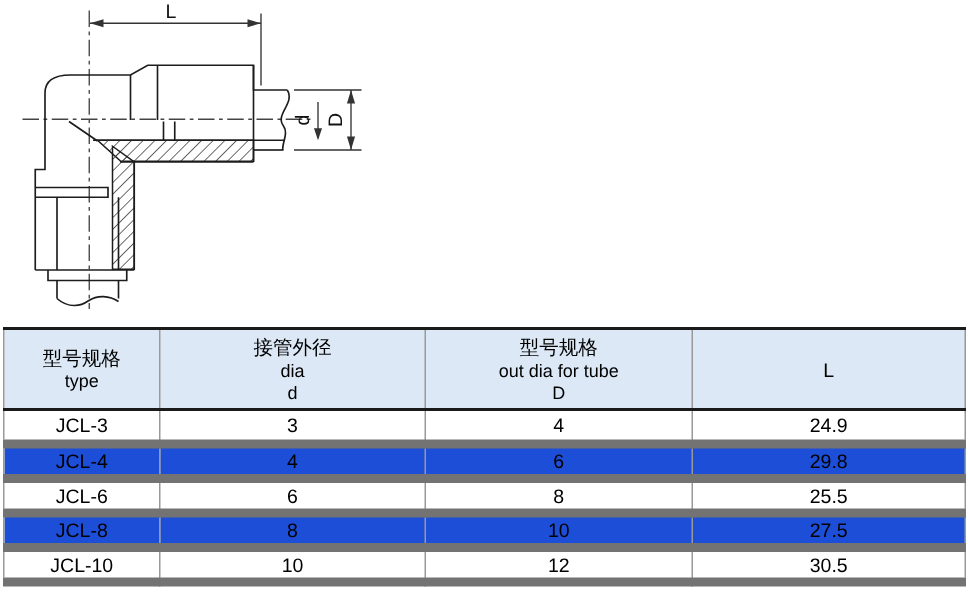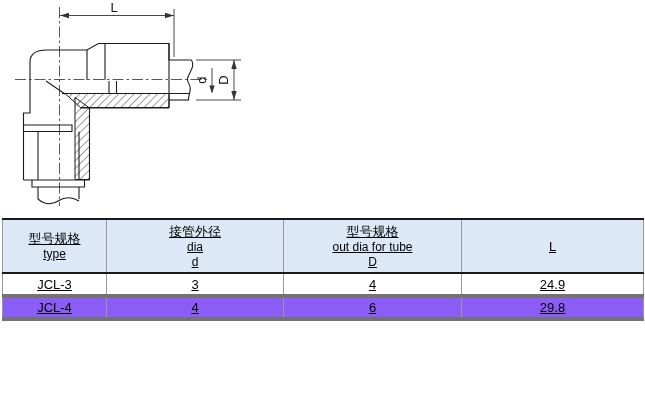--- a/index.html
+++ b/index.html
@@ -9,25 +9,25 @@
   }
   .drawing { position:absolute; left:2px; top:0; }
 
   .spec-table { position:absolute; left:2px; top:218px; }
   table { border-collapse:collapse; table-layout:fixed; width:641px; }
   col.c1 { width:104px; } col.c2 { width:177px; }
   col.c3 { width:178px; } col.c4 { width:182px; }
   th, td {
     border-left:1px solid #999999; border-right:1px solid #999999;
     text-align:center; vertical-align:middle; padding:0;
-    color:#000; font-weight:normal;text-decoration:underline;
+    color:#000; font-weight:normal;
   }
   thead tr { background:#dce8f5; height:54px; border-top:2px solid #1a1a1a; border-bottom:2px solid #1a1a1a; }
-  tbody tr { height:23px; font-size:13px; border-bottom:4px solid #737373; }
-  tbody tr.alt { background:#8b5cf6;margin-left:28px; }
+  tbody tr { height:23px; font-size:13px; border-bottom:6px solid #737373; }
+  tbody tr.alt { background:#1d4ed8;margin-left:28px; }
   .hzh { font-size:13px; line-height:17px; }
   .hen { font-size:12px; line-height:15px; }
 </style>
 </head>
 <body>
 
 <div class="page">
 
   <svg class="drawing" width="250" height="218" viewBox="0 0 250 218" xmlns="http://www.w3.org/2000/svg">
     <defs>
@@ -131,17 +131,35 @@
           <td>3</td>
           <td>4</td>
           <td>24.9</td>
         </tr>
         <tr class="alt">
           <td>JCL-4</td>
           <td>4</td>
           <td>6</td>
           <td>29.8</td>
         </tr>
+        <tr>
+          <td>JCL-6</td>
+          <td>6</td>
+          <td>8</td>
+          <td>25.5</td>
+        </tr>
+        <tr class="alt">
+          <td>JCL-8</td>
+          <td>8</td>
+          <td>10</td>
+          <td>27.5</td>
+        </tr>
+        <tr>
+          <td>JCL-10</td>
+          <td>10</td>
+          <td>12</td>
+          <td>30.5</td>
+        </tr>
       </tbody>
     </table>
   </div>
 
 </div>
 
 </body></html>

